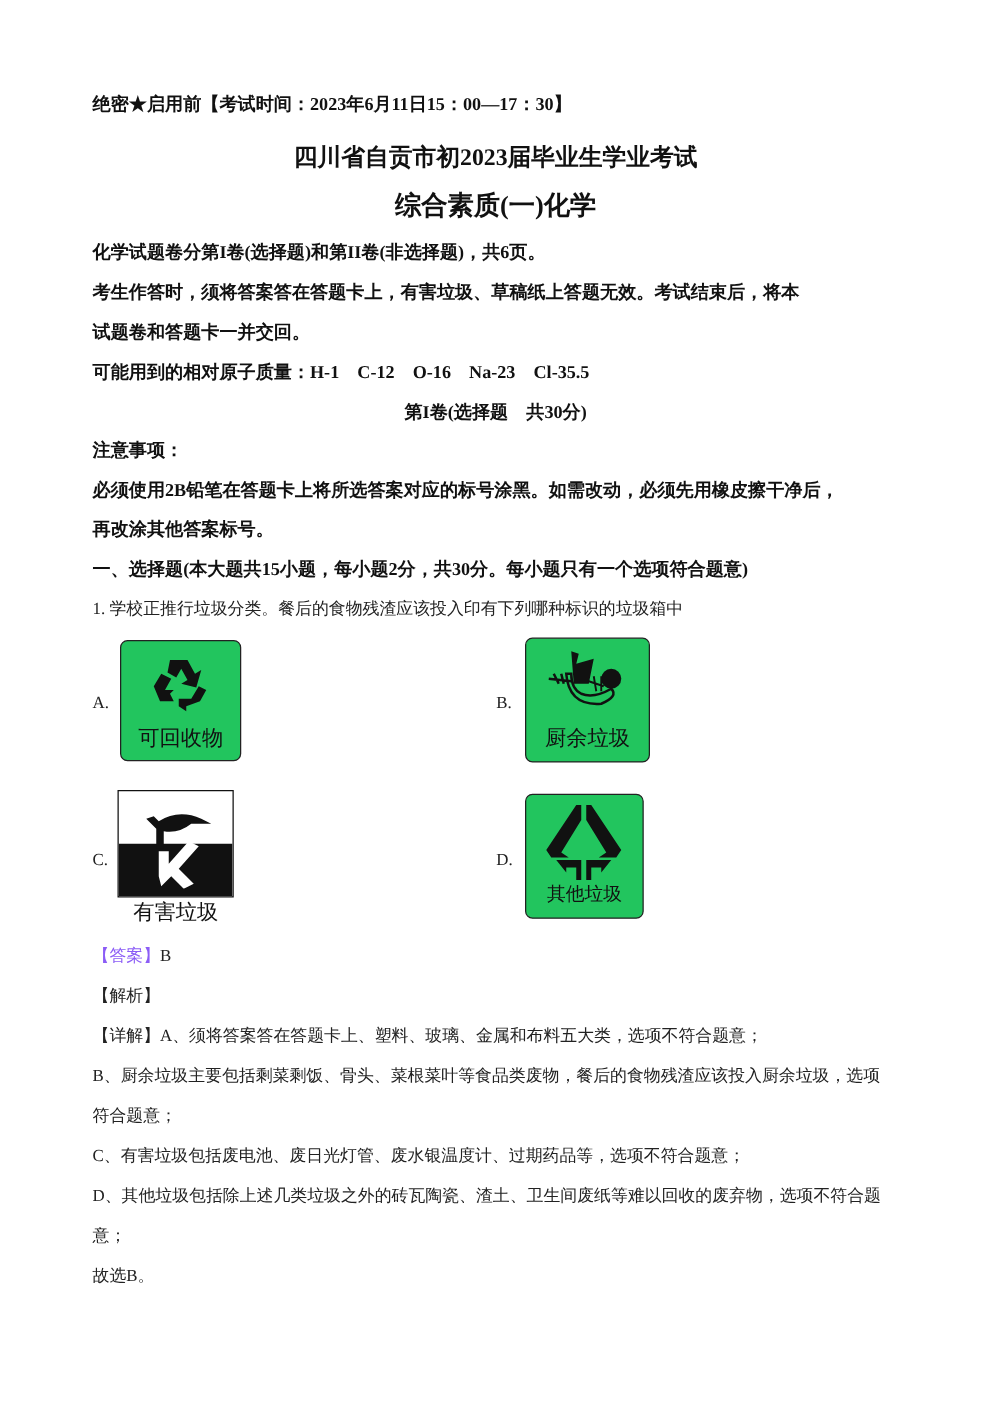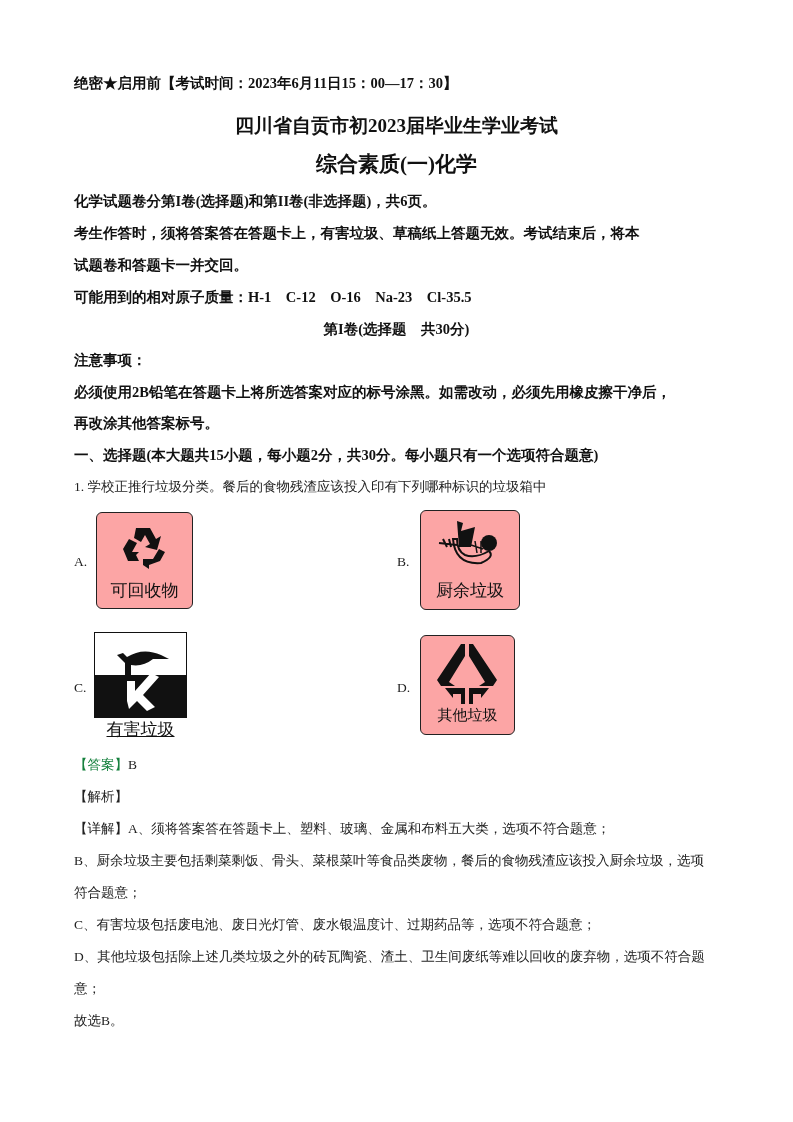--- a/index.html
+++ b/index.html
@@ -6,25 +6,25 @@
   body { width: 793px; height: 1122px; position: relative; overflow: hidden;
          font-family: "Liberation Serif", "DejaVu Serif", serif; color: #111; }
   .page { position: absolute; left: 0; top: 0; width: 793px; height: 1122px; }
   .line { position: absolute; left: 74px; white-space: nowrap; }
   .h-top { top: 74px; font-size: 14.5px; font-weight: bold; }
   .title1 { left: 0; width: 793px; text-align: center; top: 113px; font-size: 19px; font-weight: bold; }
   .title2 { left: 0; width: 793px; text-align: center; top: 150px; font-size: 21px; font-weight: bold; }
   .para { font-size: 14.5px; font-weight: bold; }
   .center-sec { left: 0; width: 793px; text-align: center; font-size: 14.5px; font-weight: bold; }
   .q { font-size: 13.5px; color: #222; }
-  .ans-tag { color: #15803d; }
+  .ans-tag { color: #8b5cf6; }
   .body-text { font-size: 13.5px; color: #222; }
 
   .opt-label { position: absolute; font-size: 13.5px; color: #222; }
-  .icon-box { position: absolute; border: 1.2px solid #222; border-radius: 6px; background: #fca5a5; }
+  .icon-box { position: absolute; border: 1.2px solid #222; border-radius: 6px; background: #22c55e; }
   .icon-caption { position: absolute; left: 0; width: 100%; text-align: center; font-size: 17px;
                   font-family: "DejaVu Sans", sans-serif; color: #111; font-weight: normal; }
   .icon-svg { position: absolute; }
 </style>
 </head>
 <body>
 
 <div class="page">
 
   <div class="line h-top">绝密★启用前【考试时间：2023年6月11日15：00—17：30】</div>
@@ -67,21 +67,21 @@
   </div>
 
   <div class="opt-label" style="left:74px; top:680px;">C.</div>
   <div style="position:absolute; left:94px; top:632px; width:91px; height:84px; border:1.2px solid #111; background:#fff; overflow:hidden;">
     <div style="position:absolute; left:0; top:42px; width:100%; height:42px; background:#111;"></div>
     <svg class="icon-svg" style="left:18px; top:12px;" width="60" height="66" viewBox="0 0 60 66">
       <path d="M4 10 L10 8 L14 12 Q30 2 48 10 L56 14 L40 14 Q30 22 18 20 L18 34 L12 34 L12 18 Z" fill="#111"></path>
       <path d="M14 36 L22 36 L22 46 L38 28 L46 32 L30 50 L42 62 L34 66 L24 56 L16 64 L14 56 Z" fill="#fff"></path>
     </svg>
   </div>
-  <div class="icon-caption" style="left:94px; width:93px; top:718px;text-decoration:underline;">有害垃圾</div>
+  <div class="icon-caption" style="left:94px; width:93px; top:718px;">有害垃圾</div>
 
   <div class="opt-label" style="left:397px; top:680px;">D.</div>
   <div class="icon-box" style="left:420px; top:635px; width:93px; height:98px;">
     <svg class="icon-svg" style="left:14px; top:6px;" width="64" height="62" viewBox="0 0 64 62">
       <path d="M30 2 L30 14 L14 40 L20 44 L6 44 L2 38 L26 2 Z" fill="#111"></path>
       <path d="M34 2 L38 2 L62 38 L58 44 L44 44 L50 40 L34 14 Z" fill="#111"></path>
       <path d="M10 46 L30 46 L30 62 L26 62 L26 52 L18 52 L18 56 Z" fill="#111"></path>
       <path d="M34 46 L54 46 L46 56 L46 52 L38 52 L38 62 L34 62 Z" fill="#111"></path>
     </svg>
     <div class="icon-caption" style="top:70px; font-size:15px;">其他垃圾</div>

